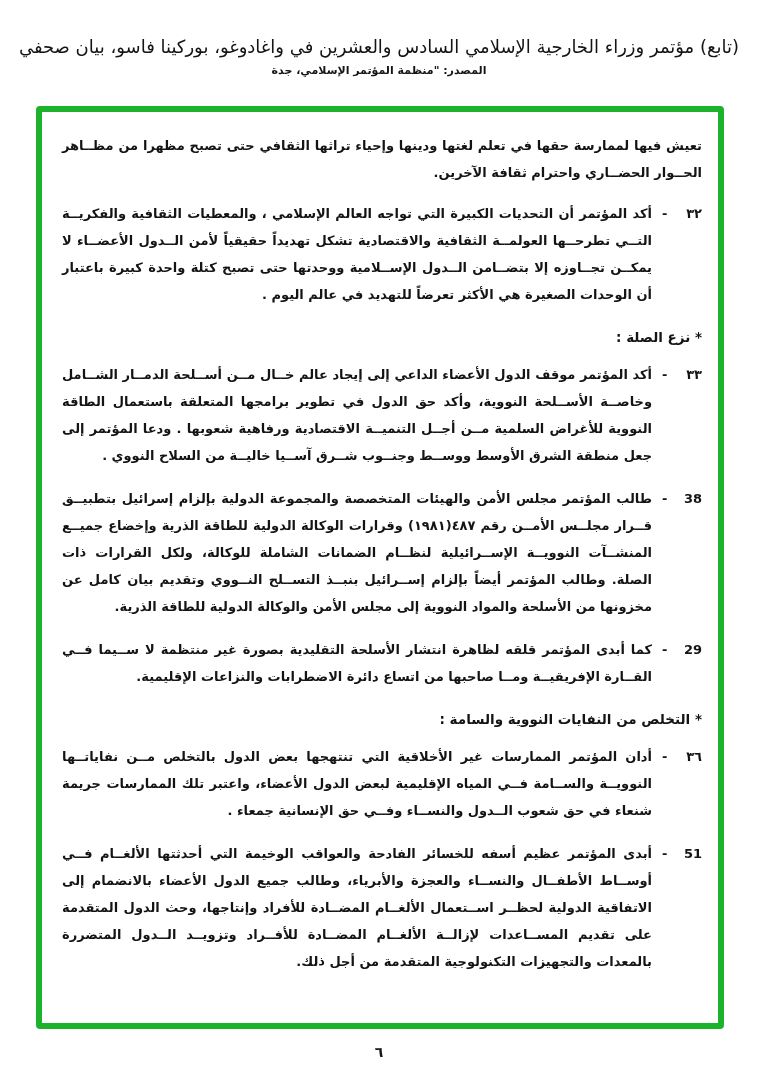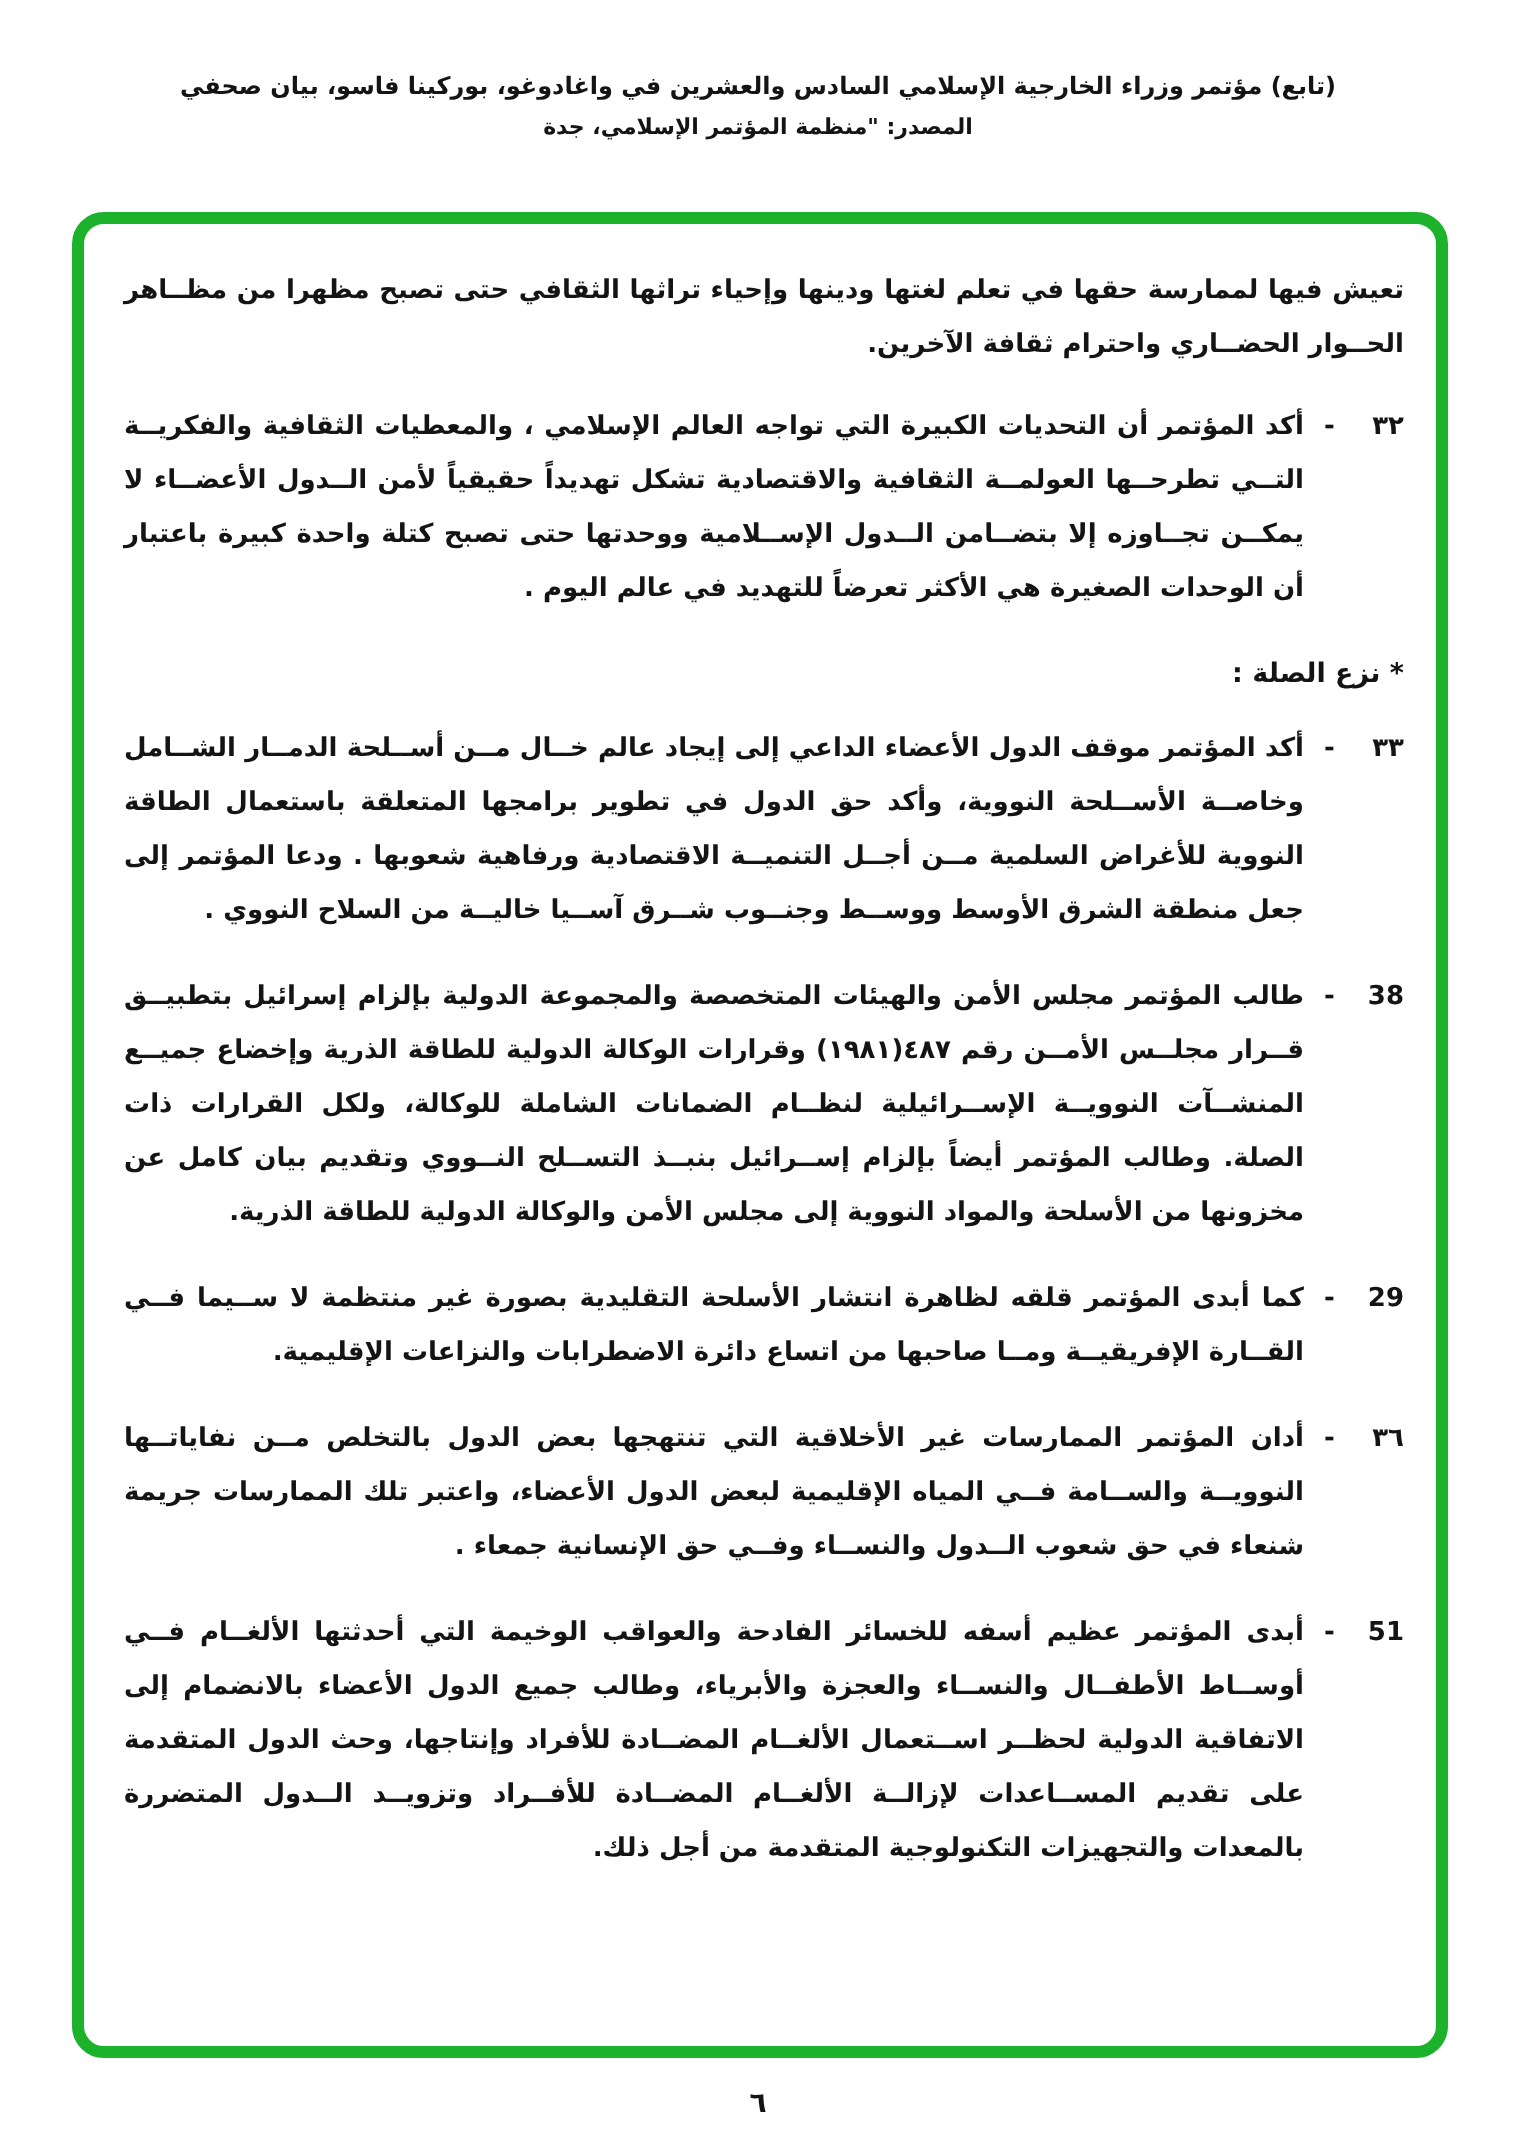--- a/index.html
+++ b/index.html
@@ -19,38 +19,38 @@
   
   .header {
     position: absolute;
     top: 36px;
     left: 0;
     width: 100%;
     text-align: center;
     direction: rtl;
   }
   .header-line1 {
-    font-size: 12px;
-    font-weight: bold;
+    font-size: 18px;
+    font-weight: normal;
     letter-spacing: 0;
   }
   .header-line2 {
     margin-top: 7px;
     font-size: 11px;
     font-weight: bold;
   }
   
   .frame {
     position: absolute;
     left: 36px;
     top: 106px;
     width: 676px;
     height: 911px;
     border: 6px solid var(--frame-green, #1cb22b);
-    border-radius: 16px;
+    border-radius: 4px;
     box-sizing: content-box;
     overflow: hidden;
   }
   .frame-inner {
     direction: rtl;
     padding: 20px 16px 10px 20px;
     font-size: 13px;
     font-weight: bold;
     line-height: 27px;
   }
@@ -131,20 +131,21 @@
         <div class="item-body">طالب المؤتمر مجلس الأمن والهيئات المتخصصة والمجموعة الدولية بإلزام إسرائيل بتطبيــق قــرار مجلــس الأمــن رقم ٤٨٧(١٩٨١) وقرارات الوكالة الدولية للطاقة الذرية وإخضاع جميــع المنشــآت النوويــة الإســرائيلية لنظــام الضمانات الشاملة للوكالة، ولكل القرارات ذات الصلة. وطالب المؤتمر أيضاً بإلزام إســرائيل بنبــذ التســلح النــووي وتقديم بيان كامل عن مخزونها من الأسلحة والمواد النووية إلى مجلس الأمن والوكالة الدولية للطاقة الذرية.</div>
       </div>
       <div class="item">
         <div class="item-num">
           <span>29</span>
           <span>-</span>
         </div>
         <div class="item-body">كما أبدى المؤتمر قلقه لظاهرة انتشار الأسلحة التقليدية بصورة غير منتظمة لا ســيما فــي القــارة الإفريقيــة ومــا صاحبها من اتساع دائرة الاضطرابات والنزاعات الإقليمية.</div>
       </div>
 
+      <div class="section-heading">* التخلص من النفايات النووية والسامة :</div>
       <div class="item">
         <div class="item-num">
           <span>٣٦</span>
           <span>-</span>
         </div>
         <div class="item-body">أدان المؤتمر الممارسات غير الأخلاقية التي تنتهجها بعض الدول بالتخلص مــن نفاياتــها النوويــة والســامة فــي المياه الإقليمية لبعض الدول الأعضاء، واعتبر تلك الممارسات جريمة شنعاء في حق شعوب الــدول والنســاء وفــي حق الإنسانية جمعاء .</div>
       </div>
 
       <div class="item">
         <div class="item-num">

